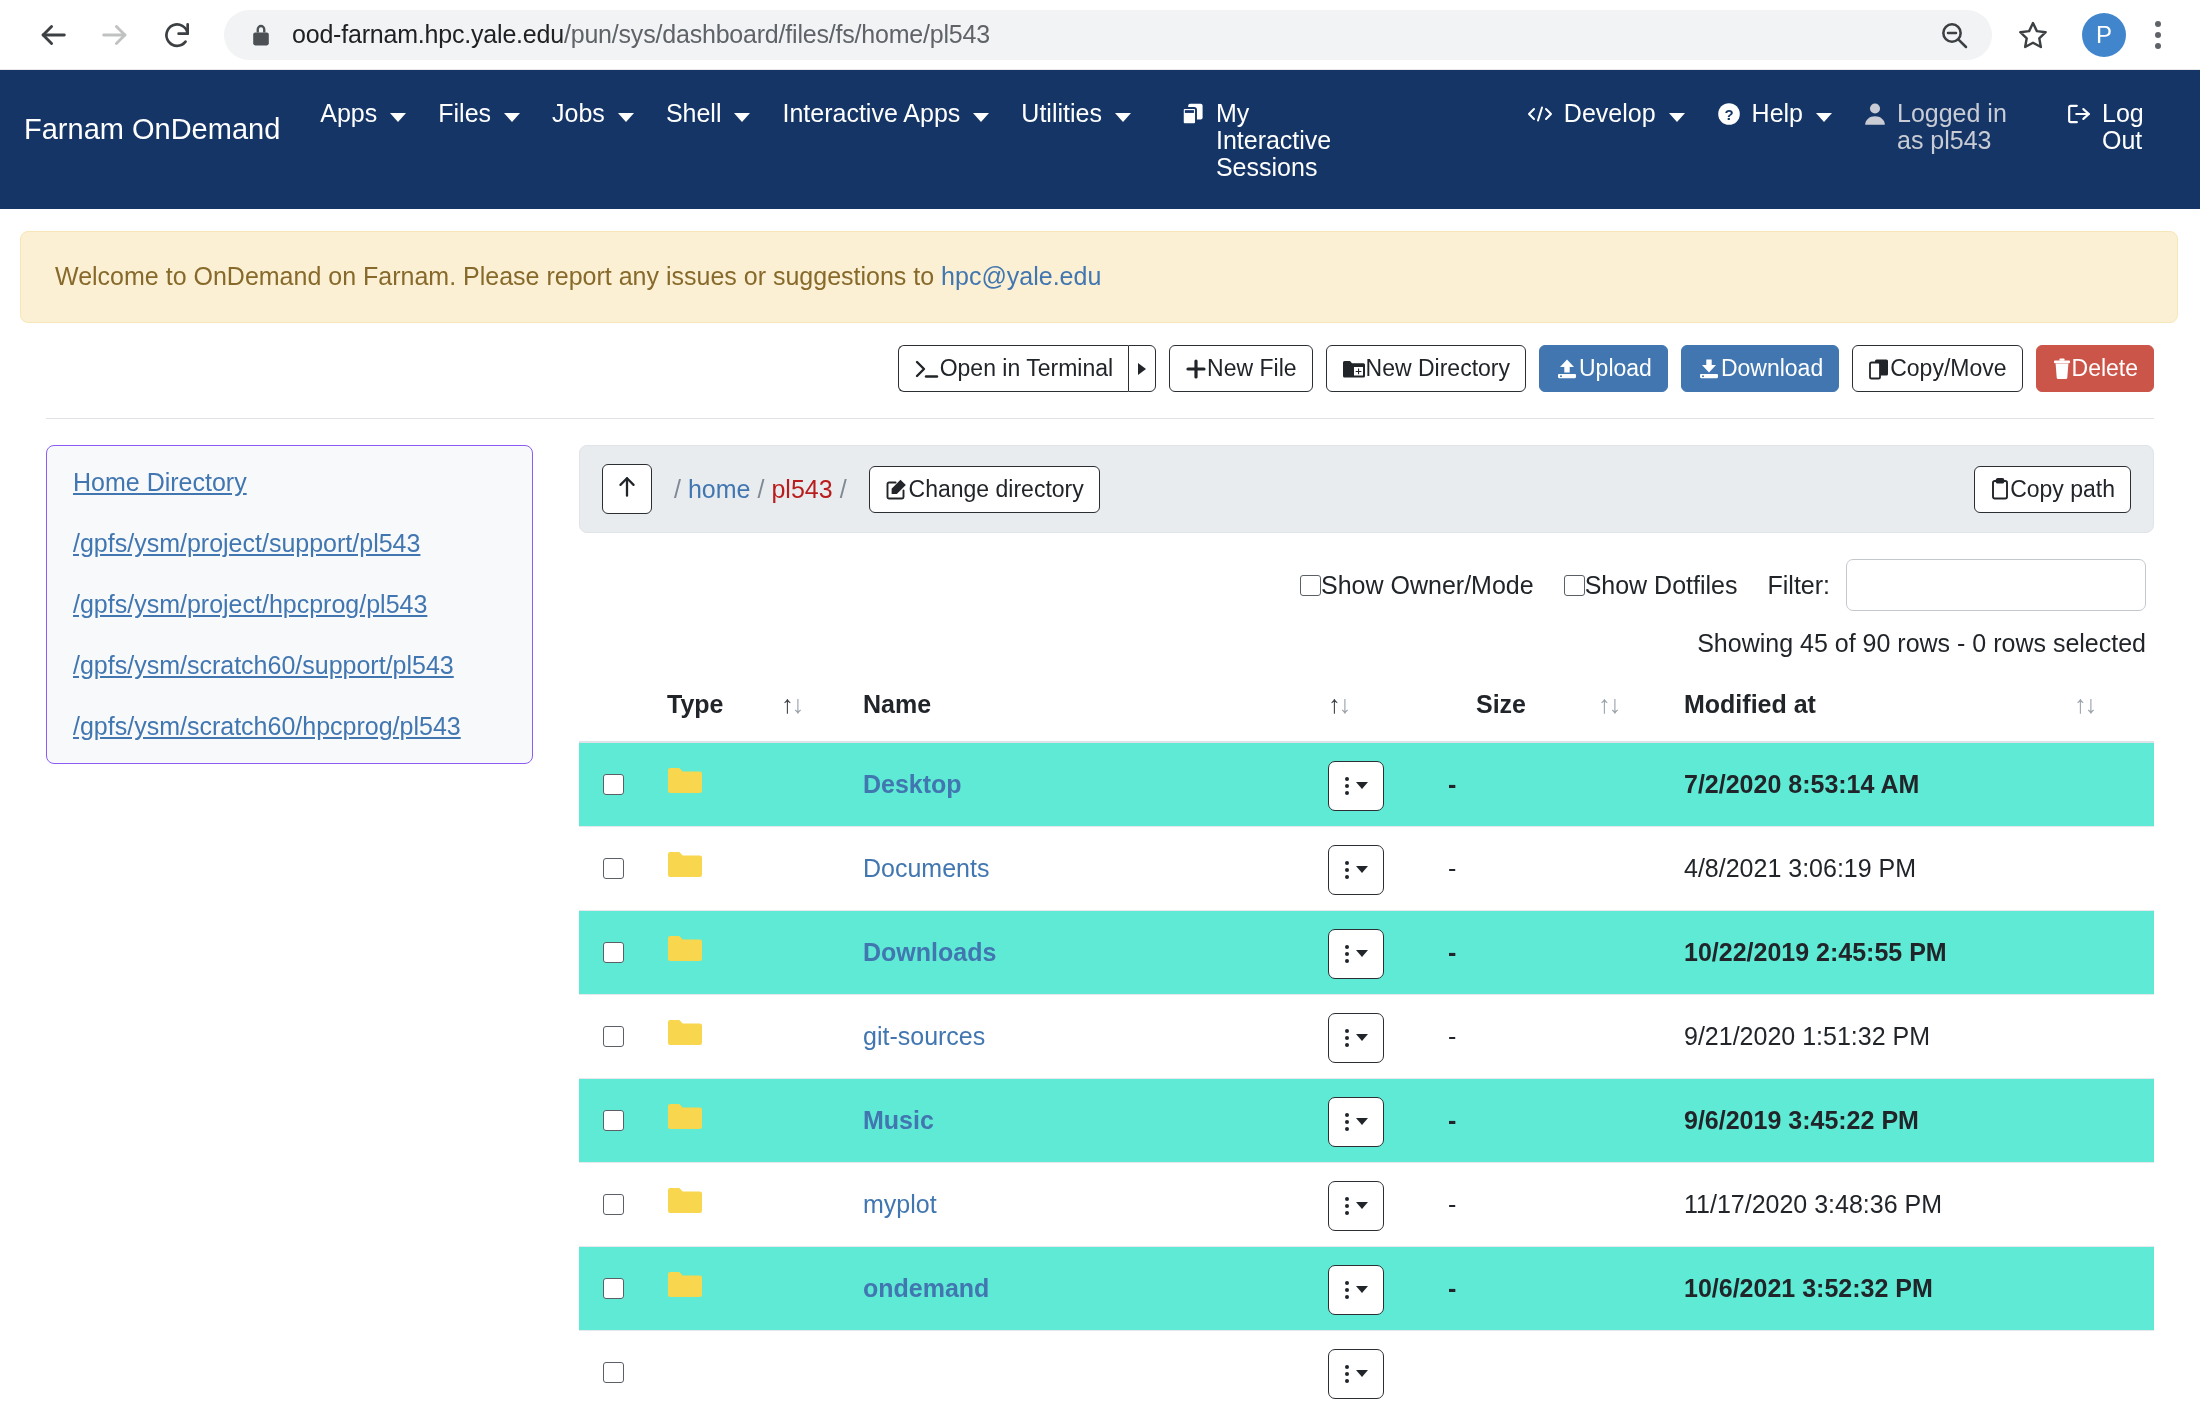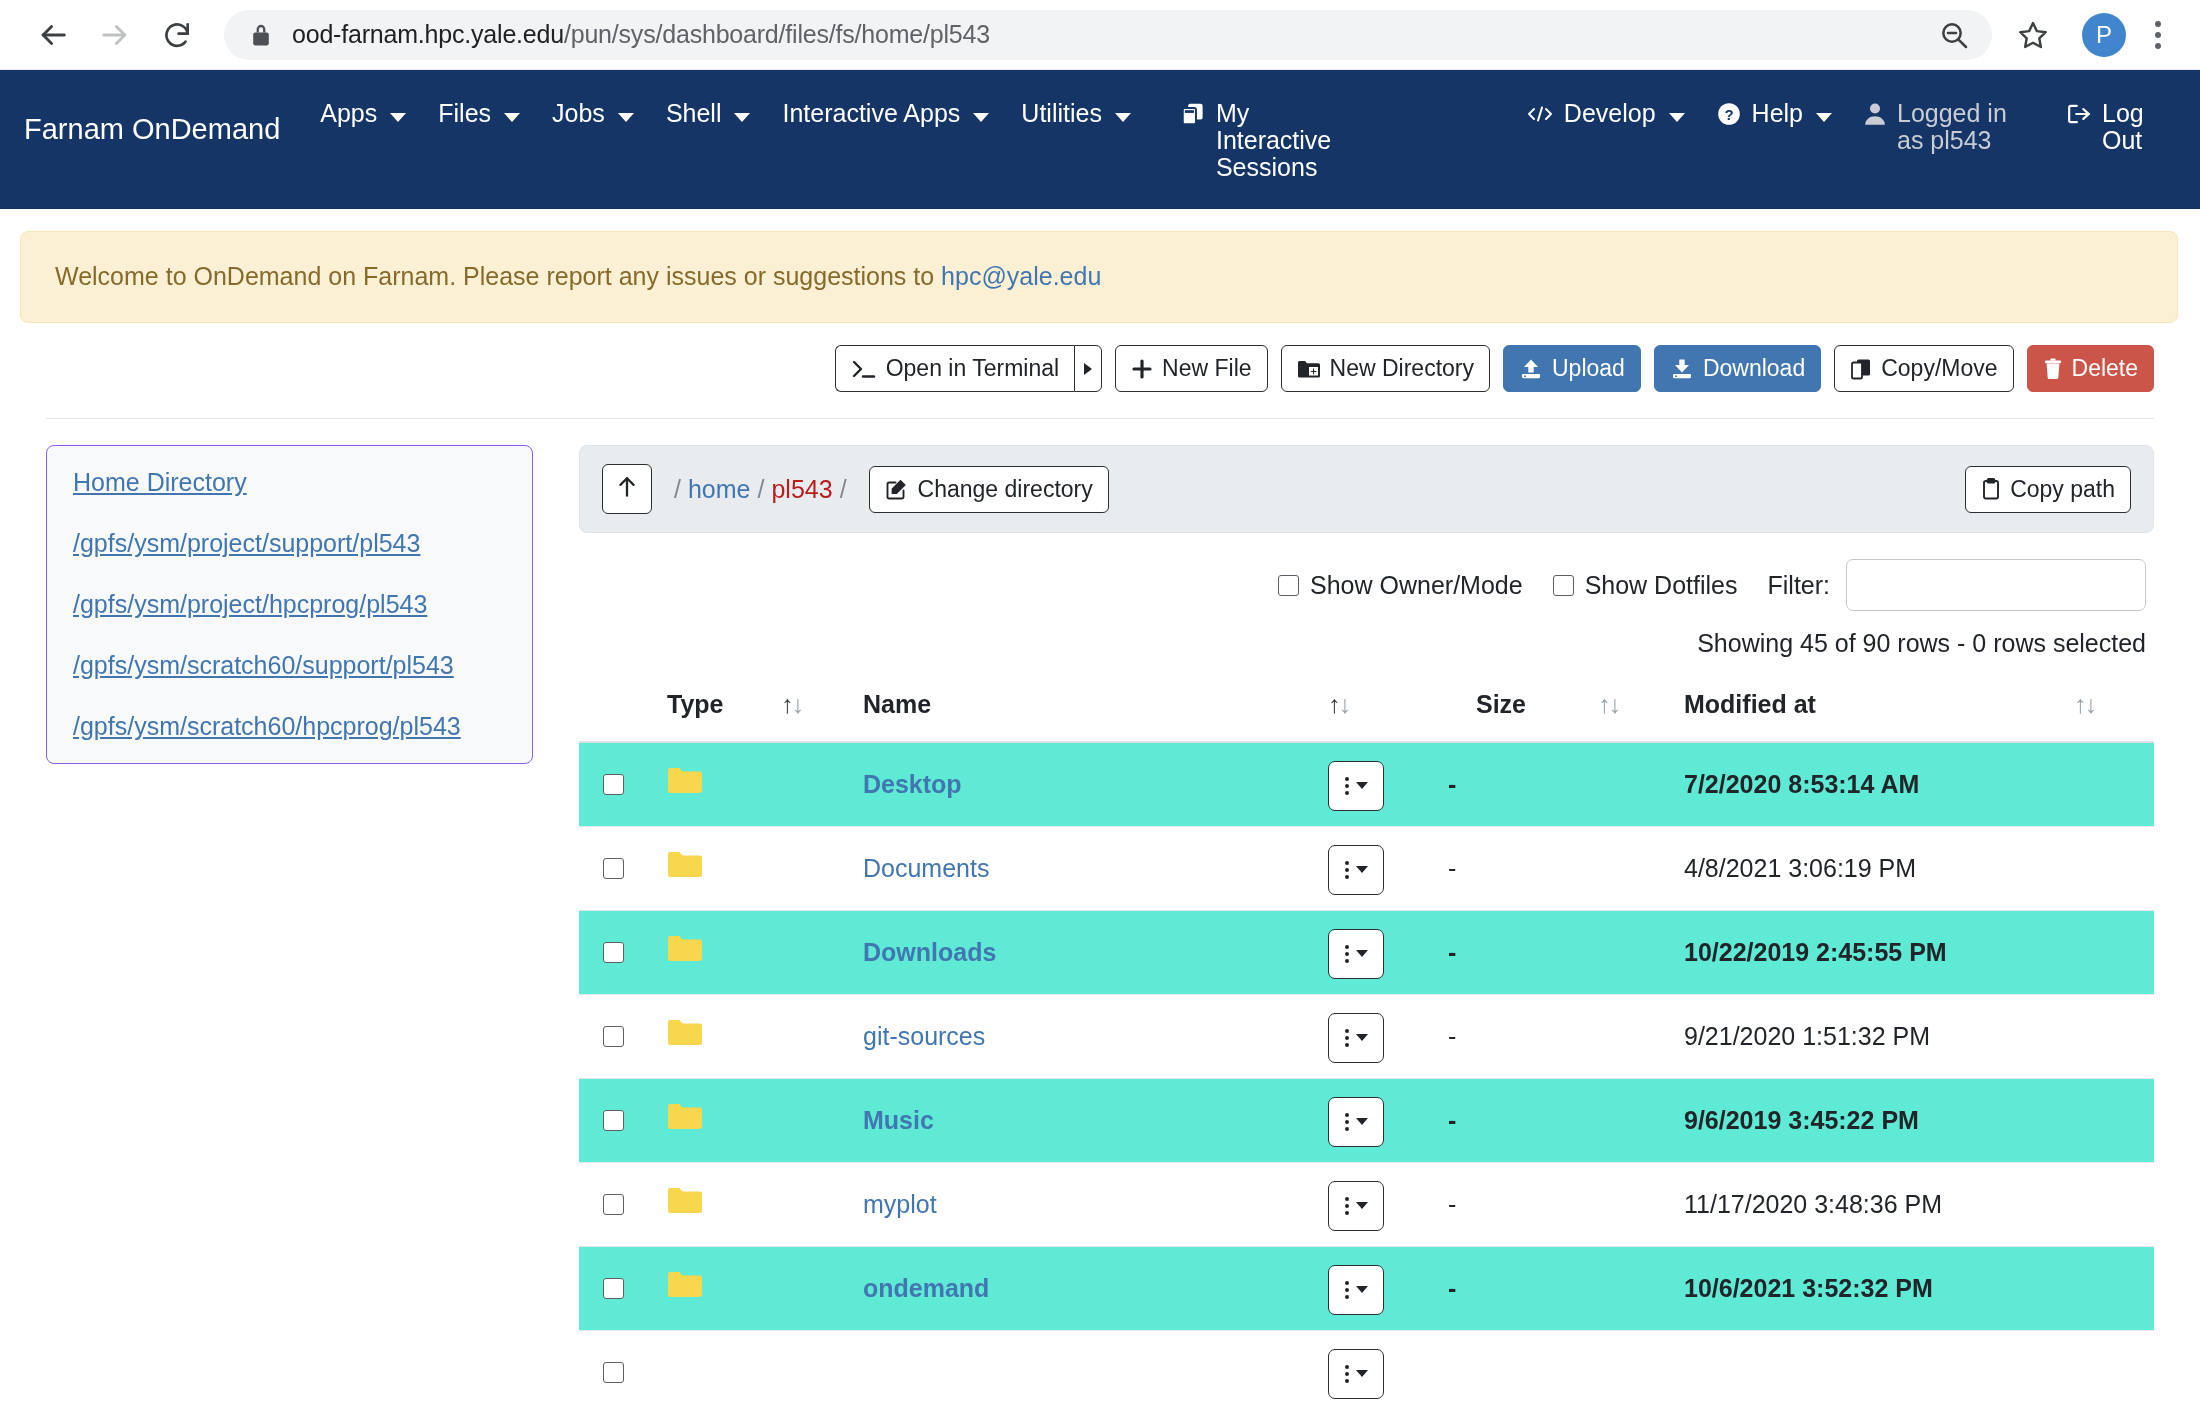--- a/index.html
+++ b/index.html
@@ -136,21 +136,20 @@
     display: flex;
     justify-content: flex-end;
     align-items: center;
     gap: 13px;
     padding-bottom: 26px;
     border-bottom: 1px solid #dfe1e4;
   }
   .btn {
     display: inline-flex;
     align-items: center;
-    gap: 9px;
     height: 47px;
     padding: 0 15px;
     border: 1px solid #2b2f33;
     border-radius: 6px;
     background: #ffffff;
     color: #212529;
     font-size: 23px;
     white-space: nowrap;
   }
   .btn svg { display:block; flex:0 0 auto; }
@@ -228,21 +227,21 @@
 
   .filter-row {
     display: flex;
     justify-content: flex-end;
     align-items: center;
     gap: 30px;
     padding: 26px 8px 0 0;
     font-size: 25px;
     color: #212529;
   }
-  .chk { display: inline-flex; align-items: center; gap: 11px; white-space: nowrap; }
+  .chk { display: inline-flex; align-items: center; white-space: nowrap; }
   .chk .box {
     width: 21px; height: 21px;
     border: 1.6px solid #5b6066;
     border-radius: 3px;
     background: #fff;
     flex: 0 0 auto;
   }
   .filter-label { margin-right: -14px; }
   .filter-input {
     width: 300px; height: 52px;

